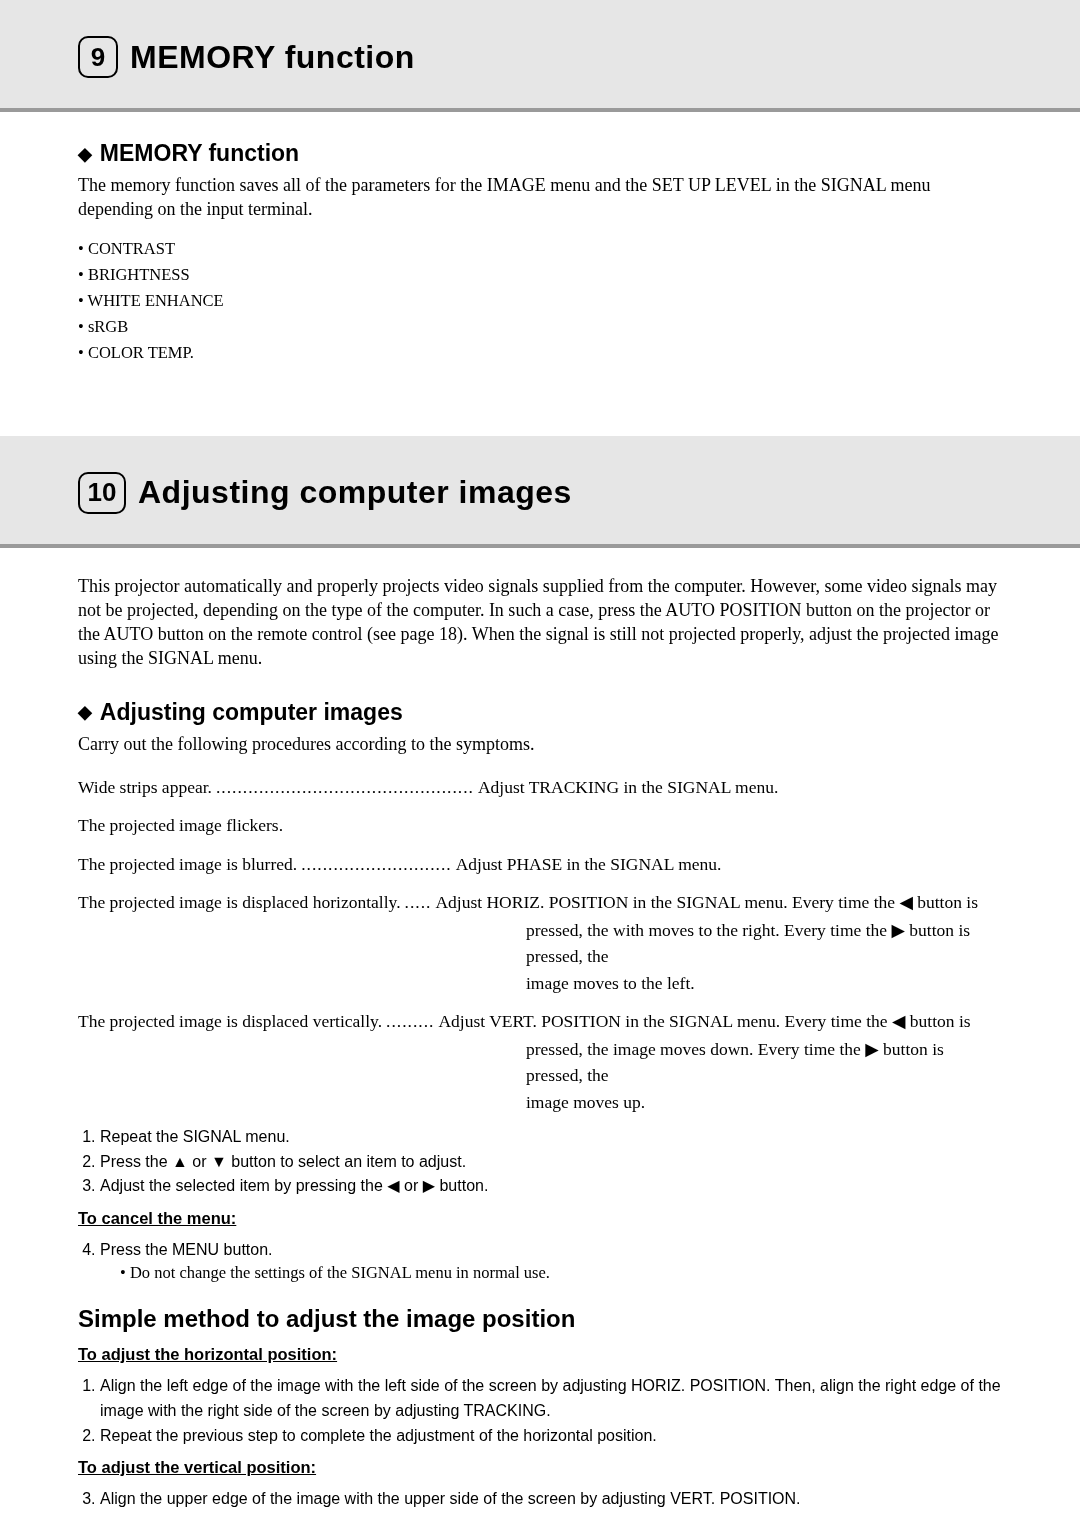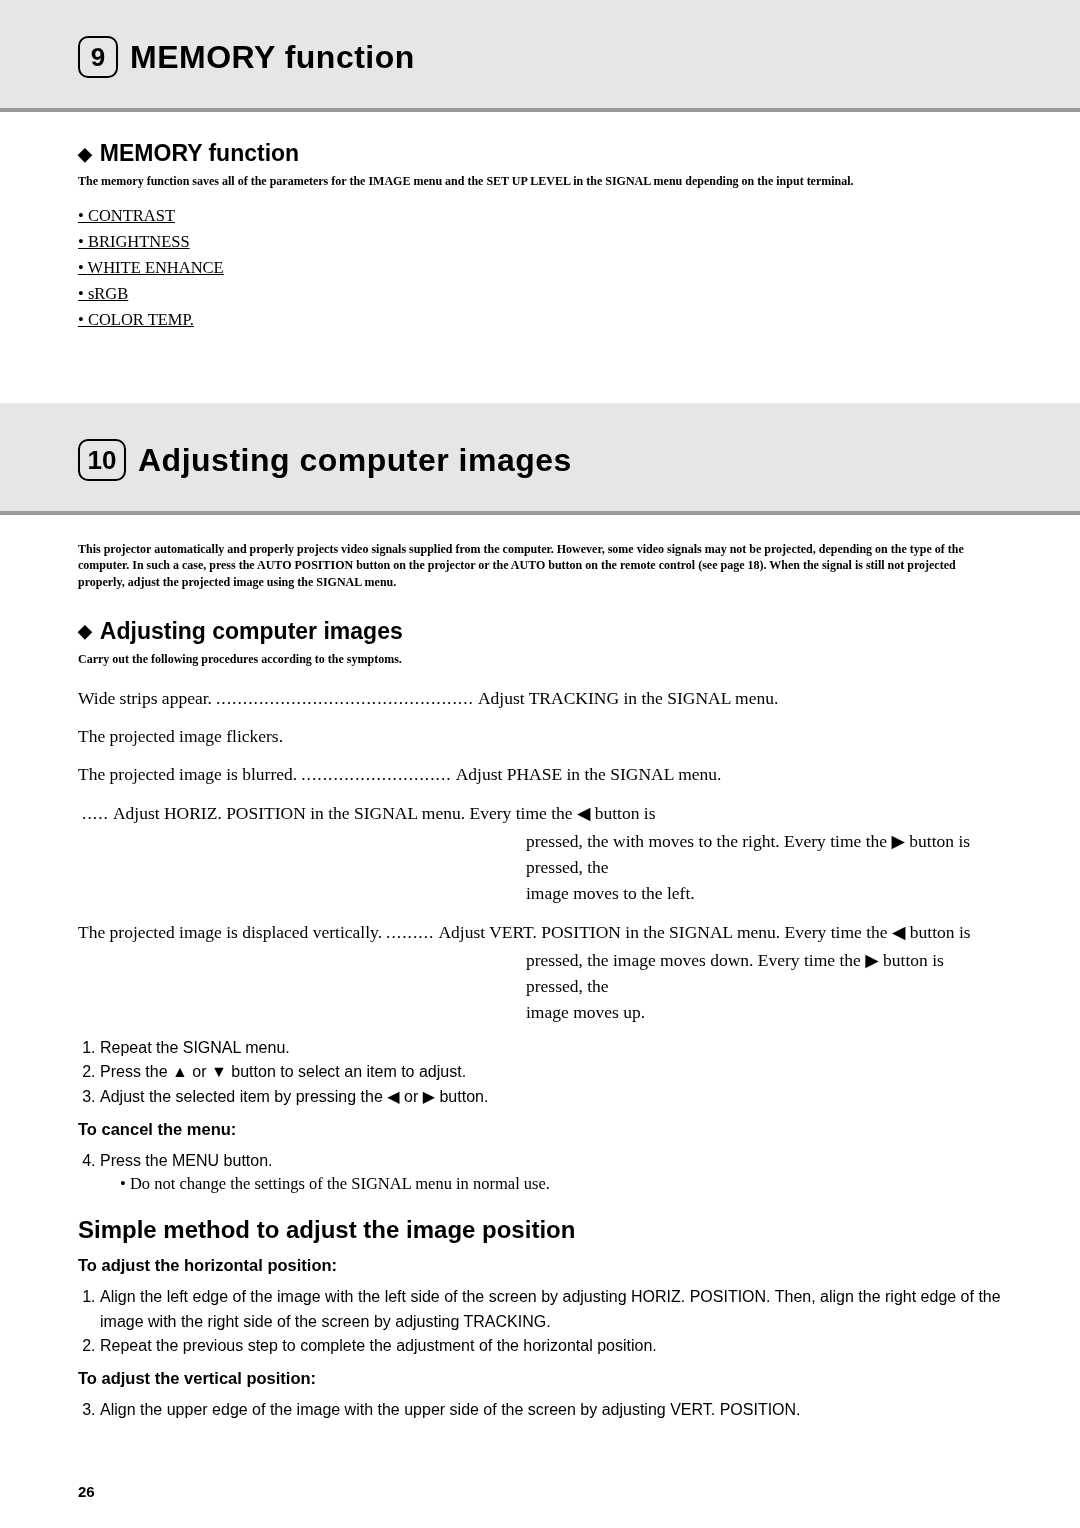--- a/index.html
+++ b/index.html
@@ -8,32 +8,32 @@
   .gray-band { background: #e6e6e6; }
   .content { padding-left: 78px; padding-right: 78px; }
   .section-header-wrap { padding-top: 36px; padding-bottom: 30px; }
   .section-header { display: flex; align-items: center; gap: 12px; }
   .num-box { border: 2px solid #000; border-radius: 10px; width: 40px; height: 42px; display: flex; align-items: center; justify-content: center; font-family: Arial, Helvetica, sans-serif; font-weight: 900; font-size: 26px; }
   .num-box.wide { width: 48px; }
   .section-title { font-family: Arial, Helvetica, sans-serif; font-weight: 900; font-size: 32px; letter-spacing: 0.5px; }
   .hr-thick { height: 4px; background: #9a9a9a; width: 1080px; }
   .sub-head { display: flex; align-items: center; gap: 8px; font-family: Arial, Helvetica, sans-serif; font-weight: 700; font-size: 23px; margin-top: 28px; margin-bottom: 6px; }
   .diamond { font-size: 18px; }
-  .body-text { font-size: 12px; line-height: 1.35; font-weight: bold; }
-  .params { display: flex; gap: 22px; margin-top: 14px; font-size: 16.5px; text-decoration: underline; }
+  .body-text { font-size: 18px; line-height: 1.35; }
+  .params { display: flex; gap: 22px; margin-top: 14px; font-size: 16.5px; }
   .params ul { list-style: none; }
   .params li { padding: 3px 0; }
   .params li::before { content: "• "; }
   .symptom-block { margin-top: 18px; font-size: 17.5px; line-height: 1.5; }
   .symptom-row { display: flex; align-items: flex-start; margin-bottom: 2px; margin-top: 12px; }
   .symptom-label { white-space: nowrap; }
   .dots { margin: 0 4px; letter-spacing: 1px; }
   .symptom-fix-col { padding-left: 448px; font-size: 17.5px; line-height: 1.5; }
   .steps { margin-top: 10px; padding-left: 22px; font-family: Arial, Helvetica, sans-serif; font-size: 16px; line-height: 1.55; }
-  .sub-bold { font-family: Arial, Helvetica, sans-serif; font-weight: 700; font-size: 16.5px; margin-top: 10px; }
+  .sub-bold { font-family: Arial, Helvetica, sans-serif; font-weight: 700; font-size: 16.5px; margin-top: 10px; text-decoration: underline; }
   .sub-h3 { font-family: Arial, Helvetica, sans-serif; font-weight: 700; font-size: 24px; margin-top: 22px; margin-bottom: 12px; }
   .note-bullet { margin-left: 42px; font-size: 16.5px; font-family: "Times New Roman", Times, serif; }
   .note-bullet::before { content: "• "; }
   .page-num { font-family: Arial, Helvetica, sans-serif; font-weight: 700; font-size: 15px; margin-top: 60px; }
   .tri { font-family: Arial, sans-serif; }
 </style>
 </head>
 <body>
 
 <div class="page">
@@ -92,20 +92,21 @@
       </div>
       <div class="symptom-row">
         <span class="symptom-label">The projected image flickers.</span>
       </div>
       <div class="symptom-row">
         <span class="symptom-label">The projected image is blurred.</span>
         <span class="dots"> ............................</span>
         <span>Adjust PHASE in the SIGNAL menu.</span>
       </div>
       <div class="symptom-row">
+        <span class="symptom-label">The projected image is displaced horizontally.</span>
         <span class="dots">.....</span>
         <span>
           <span>Adjust HORIZ. POSITION in the SIGNAL menu. Every time the </span><span class="tri">◀</span><span> button is</span>
         </span>
       </div>
       <div class="symptom-fix-col">
         <span>pressed, the with moves to the right. Every time the </span><span class="tri">▶</span><span> button is pressed, the</span>
       </div>
       <div class="symptom-fix-col">image moves to the left.</div>
 

